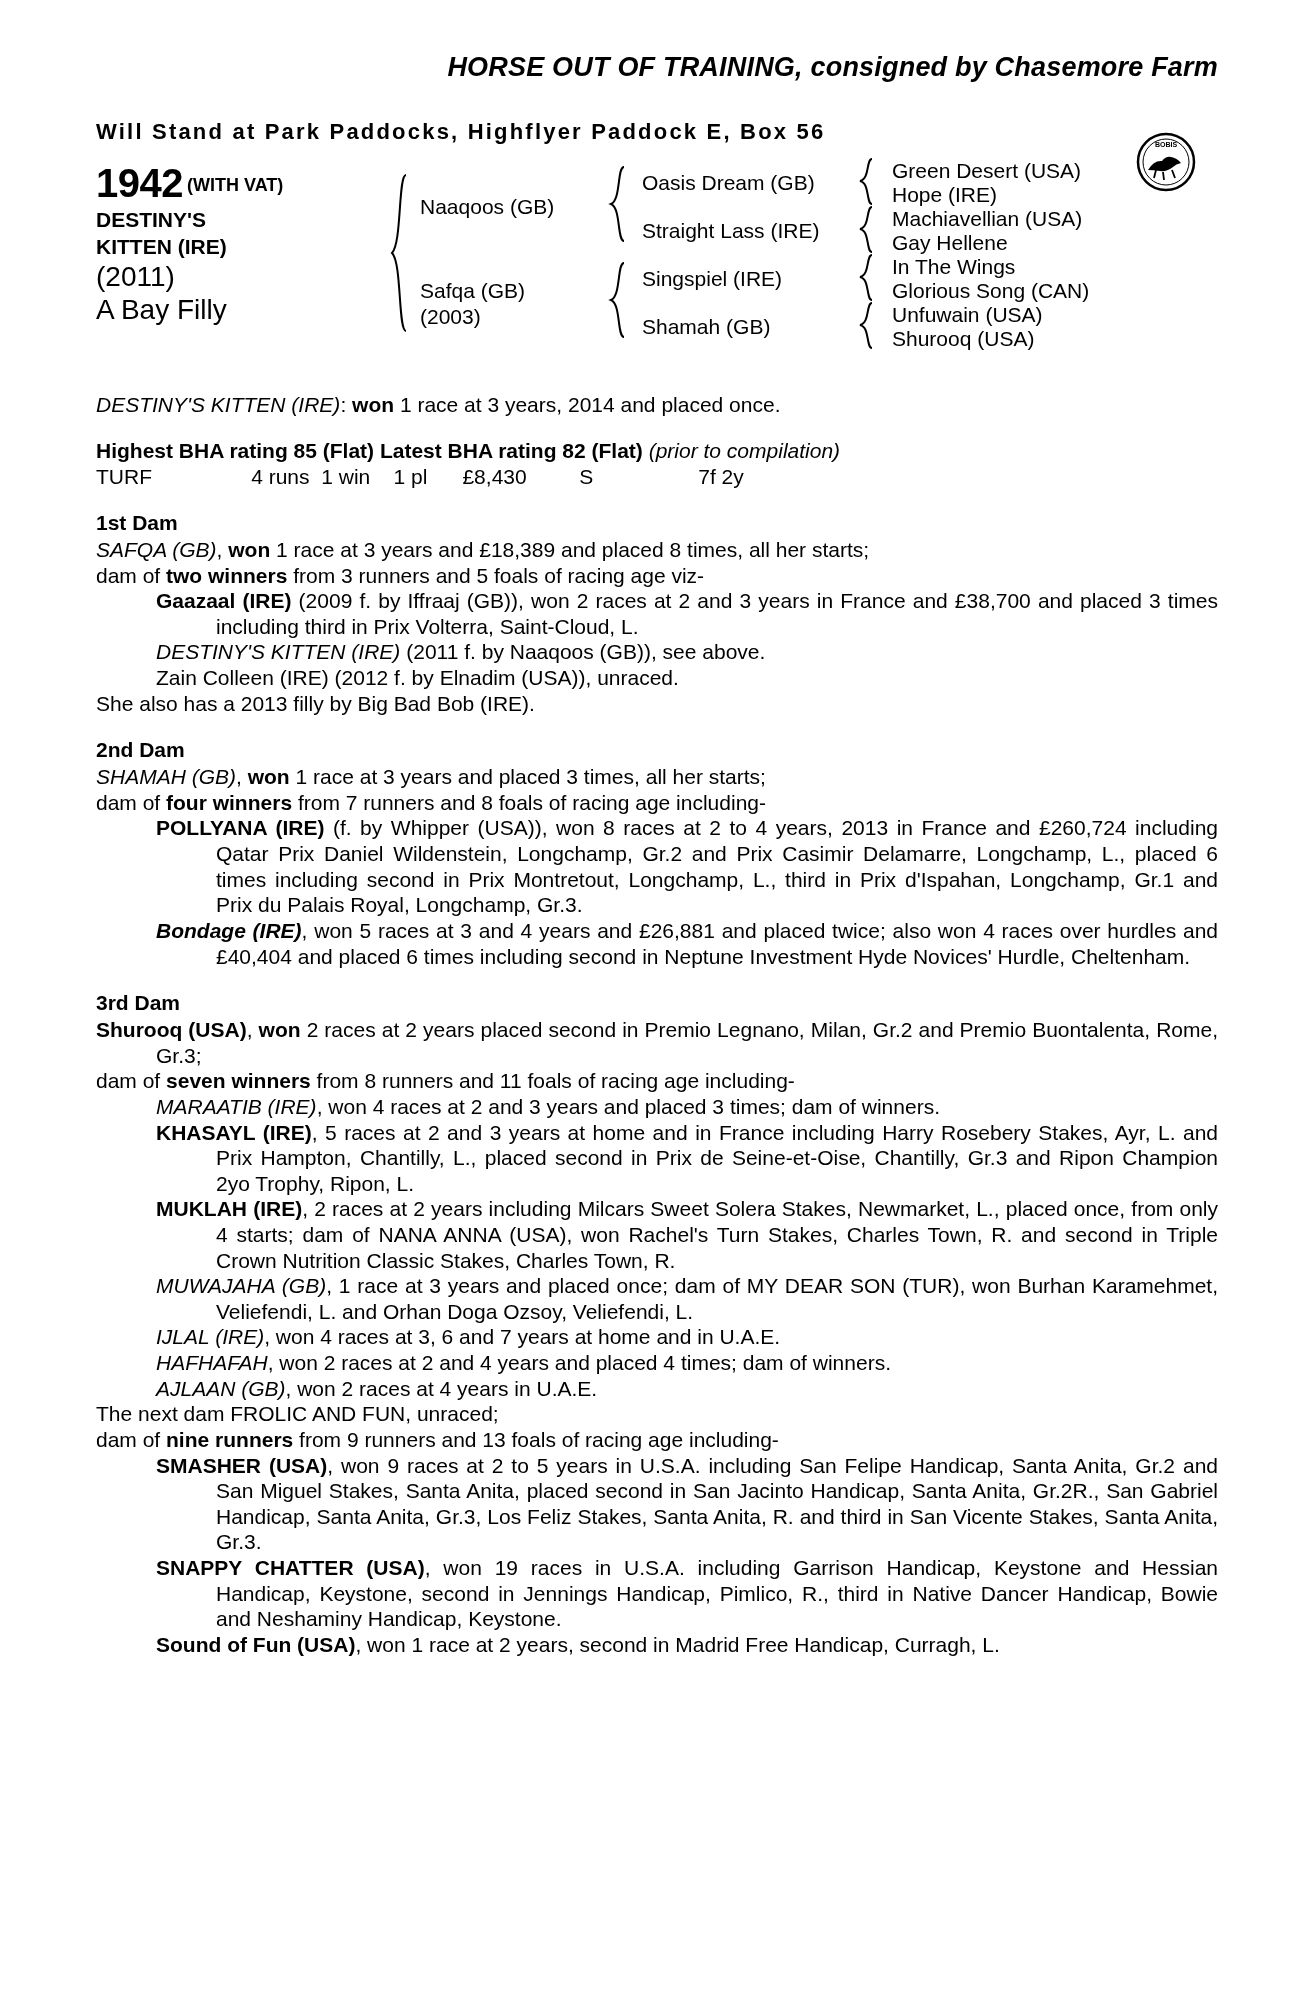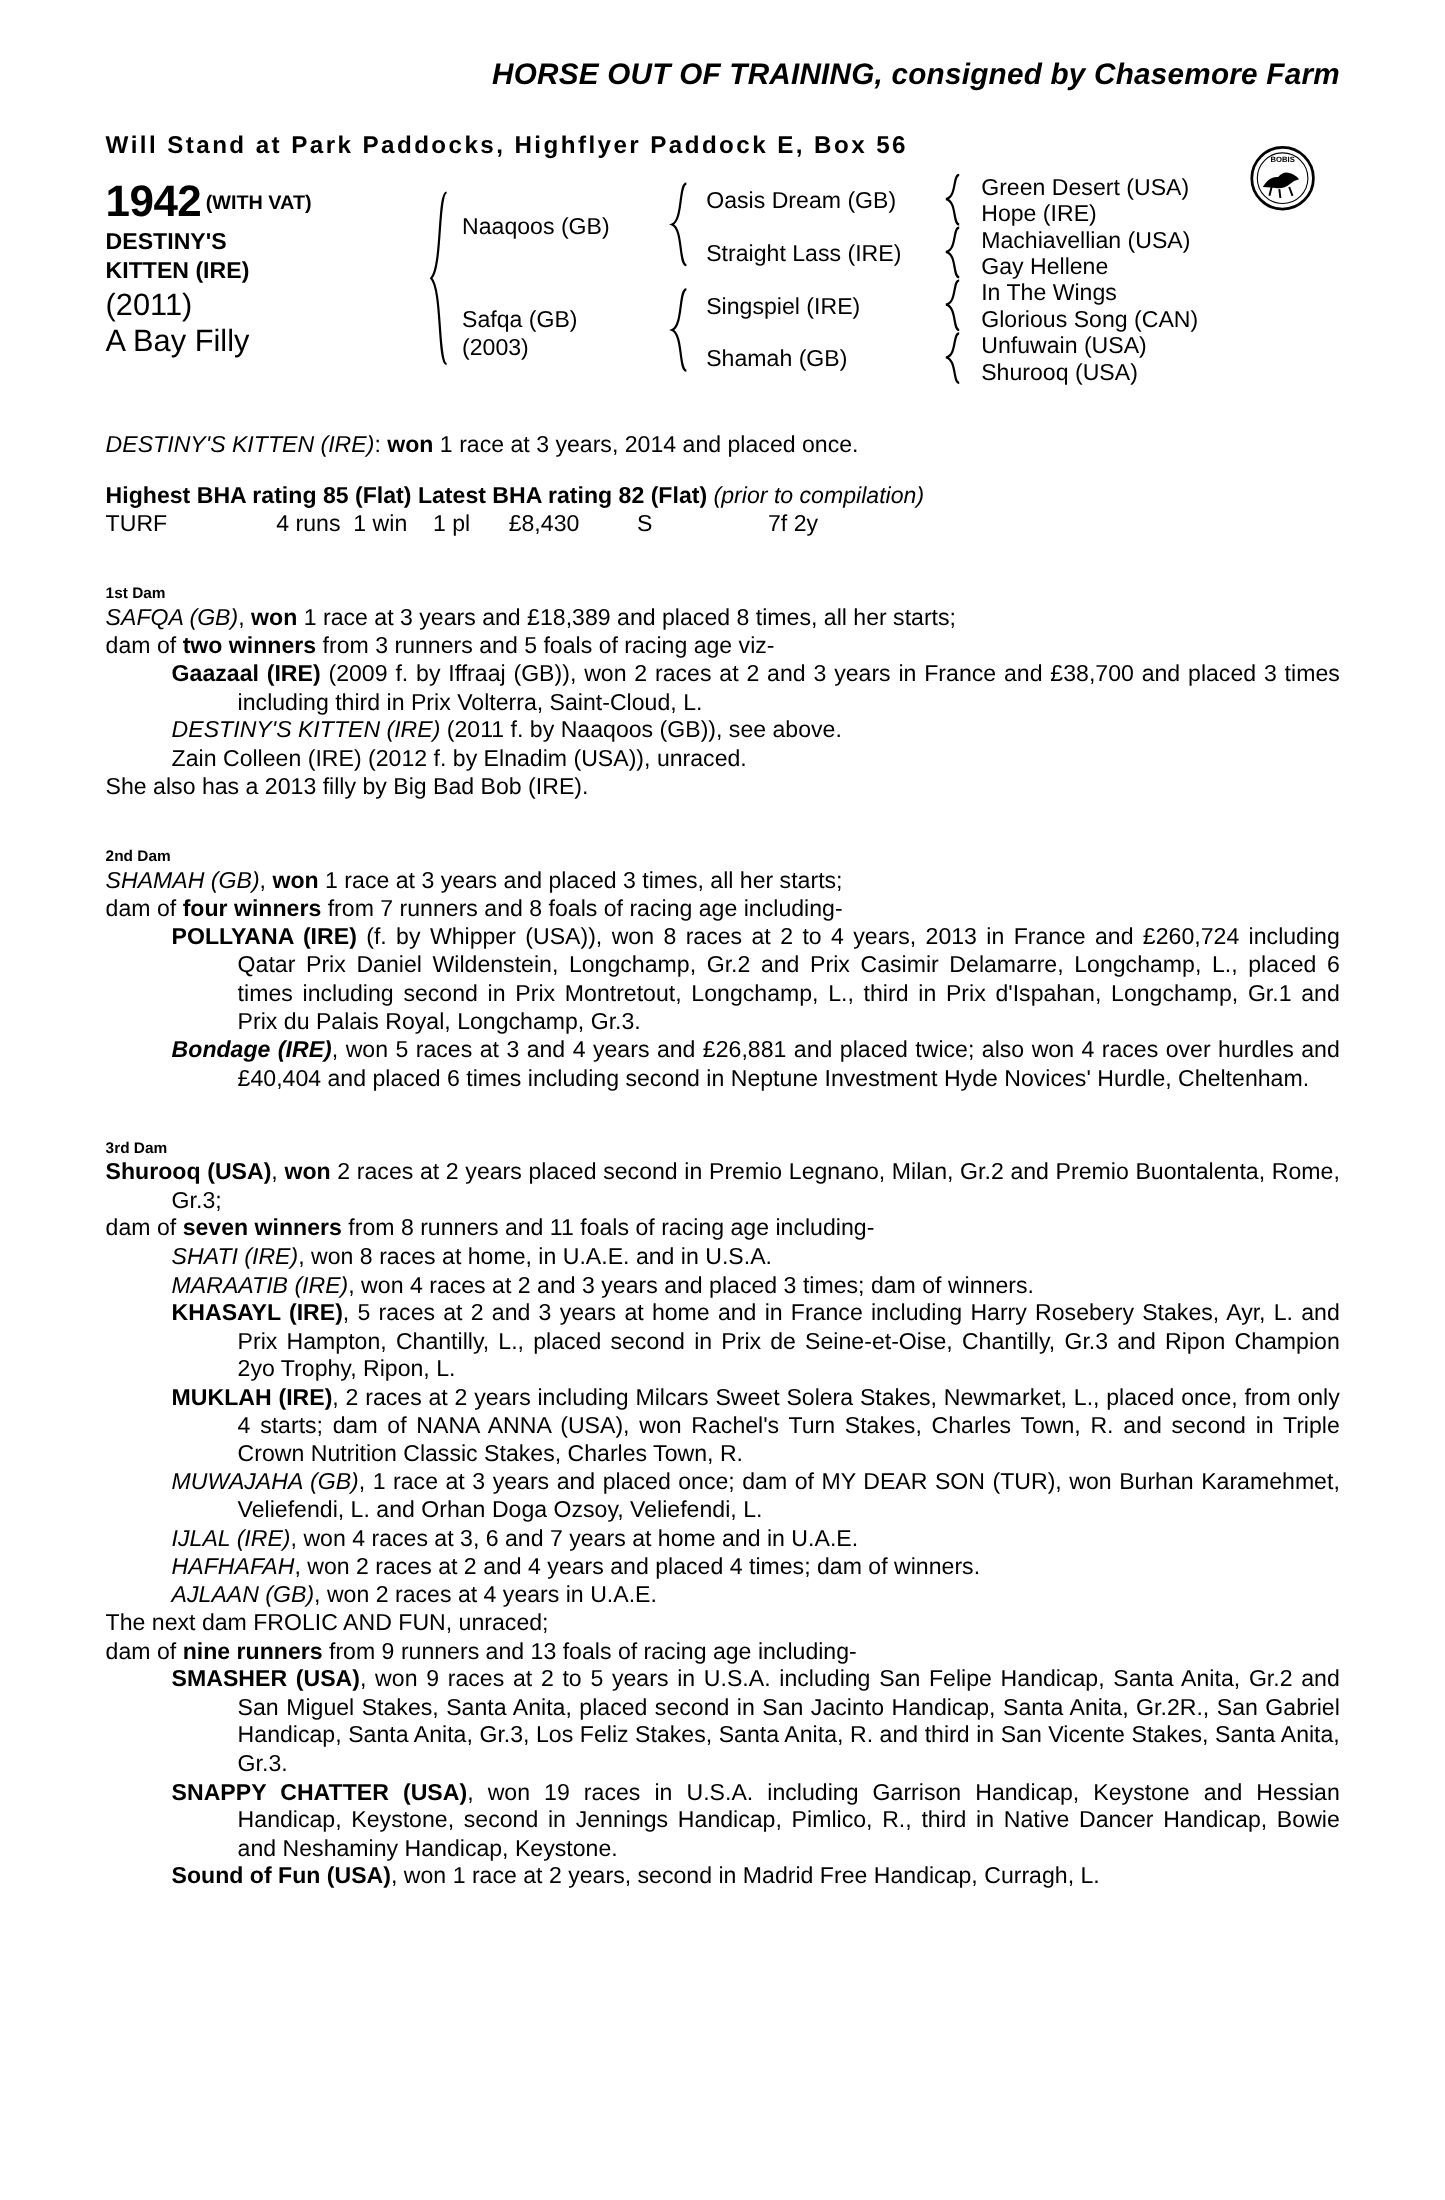--- a/index.html
+++ b/index.html
@@ -141,22 +141,22 @@
   }
   .ratings .bold-head { font-weight: bold; }
   .turfline {
     font-size: 21px;
     margin-top: 2px;
     white-space: pre;
   }
 
   .sec-head {
     font-weight: bold;
-    font-size: 14px;
-    margin-top: 42px;
+    font-size: 21px;
+    margin-top: 22px;
     margin-bottom: 2px;
   }
   p.l {
     font-size: 21px;
     margin: 0;
     line-height: 1.22;
     text-align: justify;
   }
   p.l.noj { text-align: left; }
   .ind-hang {
@@ -287,21 +287,20 @@
   <p class="l noj"><span class="it">SHAMAH (GB)</span><span>, </span><span class="bd">won</span><span> 1 race at 3 years and placed 3 times, all her starts;</span></p>
   <p class="l noj"><span>dam of </span><span class="bd">four winners</span><span> from 7 runners and 8 foals of racing age including-</span></p>
 
   <p class="l ind-hang"><span class="bd">POLLYANA (IRE)</span><span> (f. by Whipper (USA)), won 8 races at 2 to 4 years, 2013 in France and £260,724 including Qatar Prix Daniel Wildenstein, Longchamp, Gr.2 and Prix Casimir Delamarre, Longchamp, L., placed 6 times including second in Prix Montretout, Longchamp, L., third in Prix d'Ispahan, Longchamp, Gr.1 and Prix du Palais Royal, Longchamp, Gr.3.</span></p>
   <p class="l ind-hang"><span class="bdit">Bondage (IRE)</span><span>, won 5 races at 3 and 4 years and £26,881 and placed twice; also won 4 races over hurdles and £40,404 and placed 6 times including second in Neptune Investment Hyde Novices' Hurdle, Cheltenham.</span></p>
 
   <div class="sec-head">3rd Dam</div>
   <p class="l ind-hang2" style="padding-left:60px;text-indent:-60px;"><span class="bd">Shurooq (USA)</span><span>, </span><span class="bd">won</span><span> 2 races at 2 years placed second in Premio Legnano, Milan, Gr.2 and Premio Buontalenta, Rome, Gr.3;</span></p>
   <p class="l noj"><span>dam of </span><span class="bd">seven winners</span><span> from 8 runners and 11 foals of racing age including-</span></p>
 
-  <p class="l noj ind-plain60"><span class="it">SHATI (IRE)</span><span>, won 8 races at home, in U.A.E. and in U.S.A.</span></p>
   <p class="l noj ind-plain60"><span class="it">MARAATIB (IRE)</span><span>, won 4 races at 2 and 3 years and placed 3 times; dam of winners.</span></p>
   <p class="l ind-hang"><span class="bd">KHASAYL (IRE)</span><span>, 5 races at 2 and 3 years at home and in France including Harry Rosebery Stakes, Ayr, L. and Prix Hampton, Chantilly, L., placed second in Prix de Seine-et-Oise, Chantilly, Gr.3 and Ripon Champion 2yo Trophy, Ripon, L.</span></p>
   <p class="l ind-hang"><span class="bd">MUKLAH (IRE)</span><span>, 2 races at 2 years including Milcars Sweet Solera Stakes, Newmarket, L., placed once, from only 4 starts; dam of NANA ANNA (USA), won Rachel's Turn Stakes, Charles Town, R. and second in Triple Crown Nutrition Classic Stakes, Charles Town, R.</span></p>
   <p class="l ind-hang"><span class="it">MUWAJAHA (GB)</span><span>, 1 race at 3 years and placed once; dam of MY DEAR SON (TUR), won Burhan Karamehmet, Veliefendi, L. and Orhan Doga Ozsoy, Veliefendi, L.</span></p>
   <p class="l noj ind-plain60"><span class="it">IJLAL (IRE)</span><span>, won 4 races at 3, 6 and 7 years at home and in U.A.E.</span></p>
   <p class="l noj ind-plain60"><span class="it">HAFHAFAH</span><span>, won 2 races at 2 and 4 years and placed 4 times; dam of winners.</span></p>
   <p class="l noj ind-plain60"><span class="it">AJLAAN (GB)</span><span>, won 2 races at 4 years in U.A.E.</span></p>
 
   <p class="l noj gap">The next dam FROLIC AND FUN, unraced;</p>
   <p class="l noj"><span>dam of </span><span class="bd">nine runners</span><span> from 9 runners and 13 foals of racing age including-</span></p>

